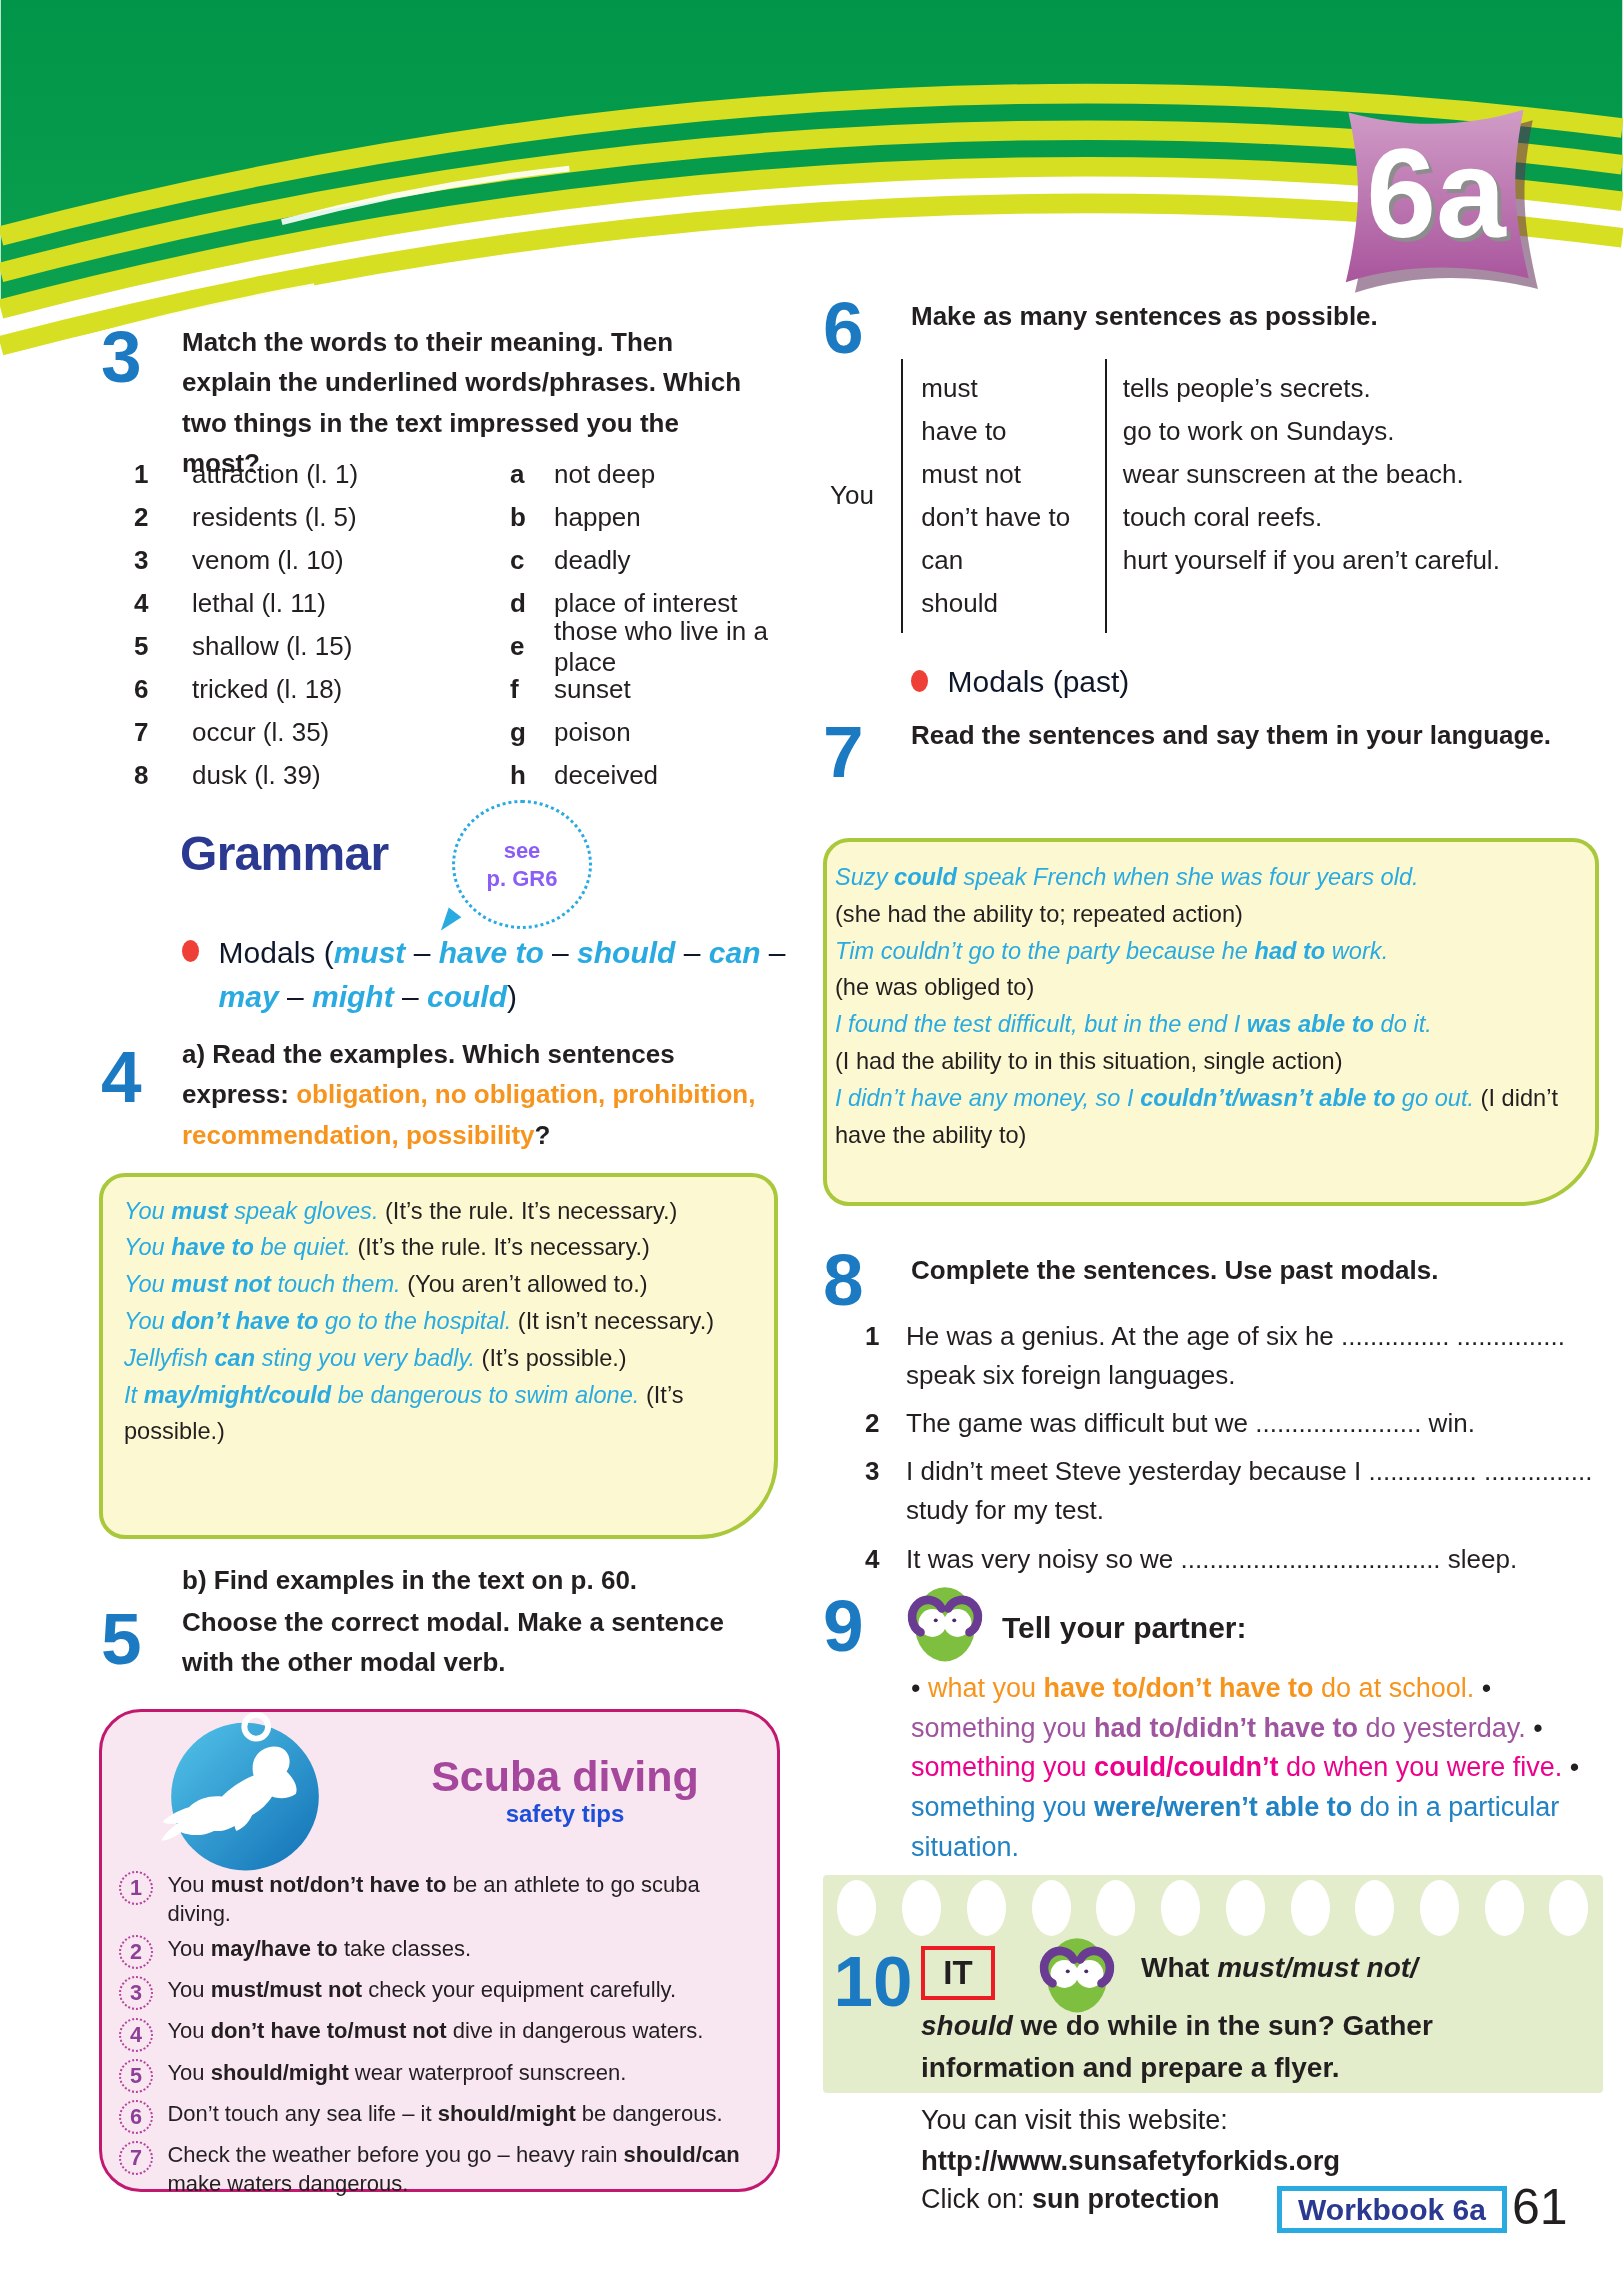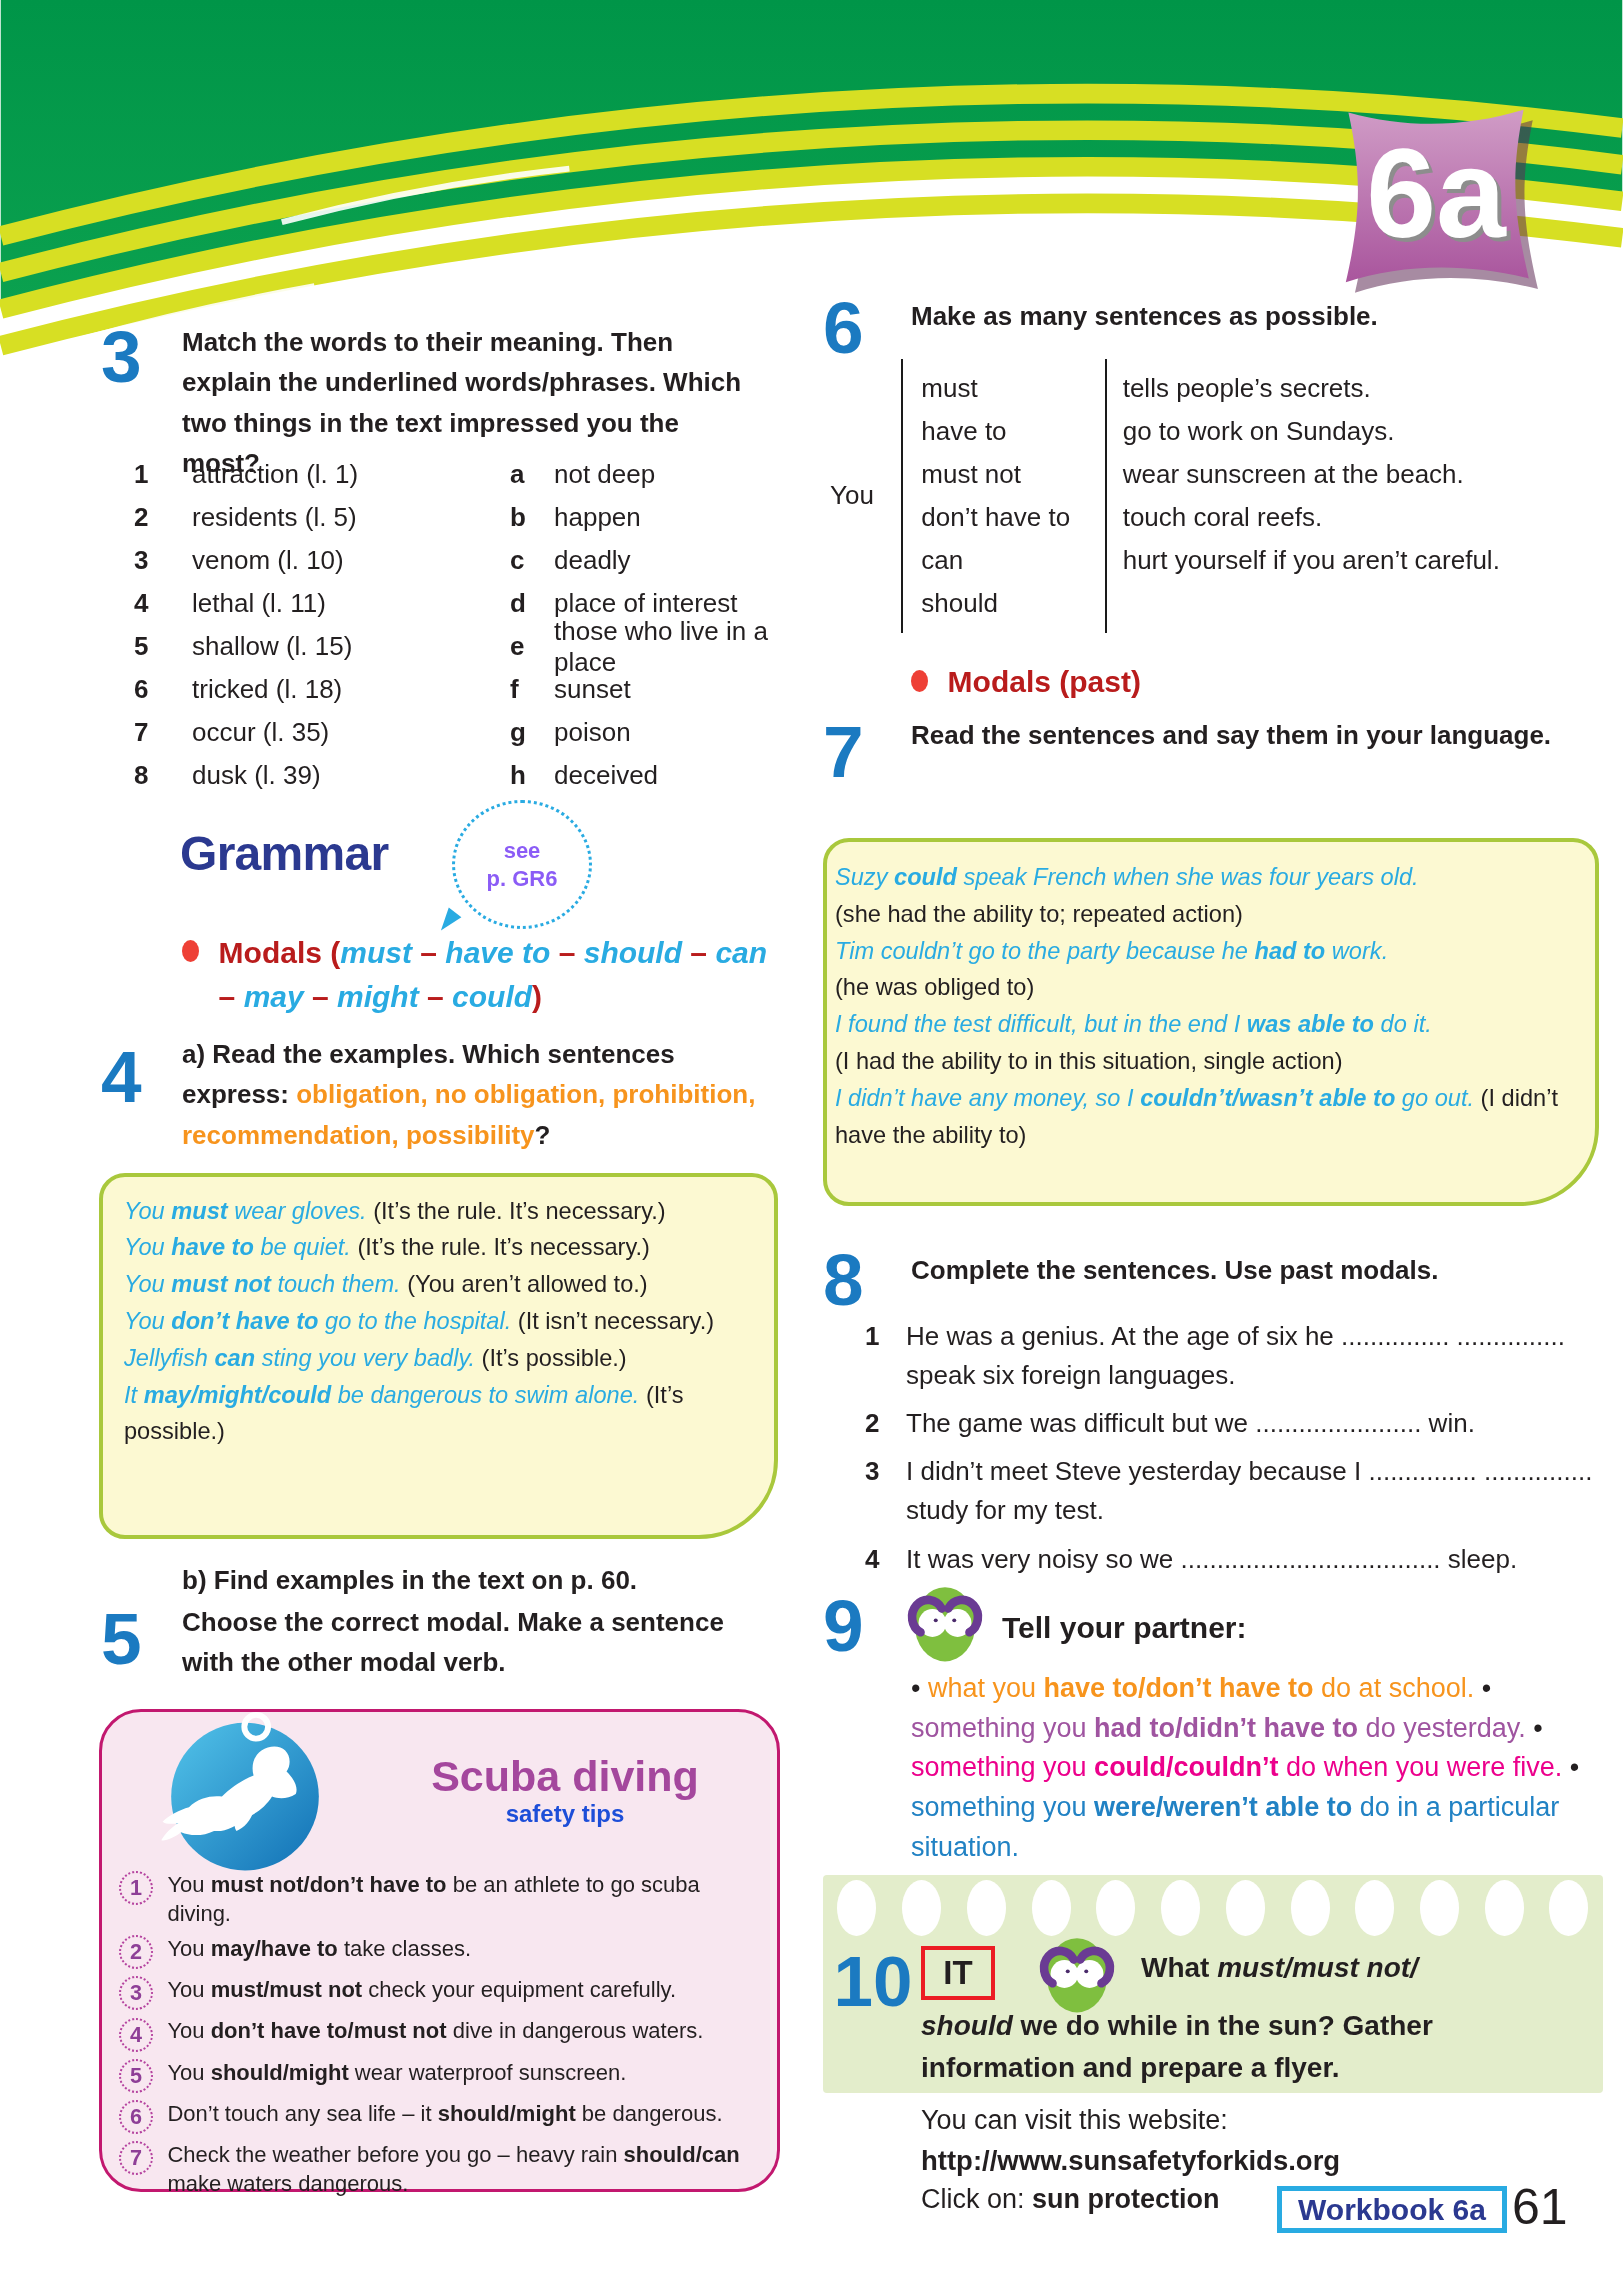--- a/index.html
+++ b/index.html
@@ -6,21 +6,21 @@
   .page{position:relative;width:1623px;height:2295px;background:#fff;overflow:hidden;
         color:#231F20;font-family:"Liberation Sans",sans-serif;}
   .abs{position:absolute;}
 
   
   .k{color:#231F20}
   .kb{color:#231F20;font-weight:700}
   .kbi{color:#231F20;font-weight:700;font-style:italic}
   .bi{color:#29ABE2;font-style:italic}
   .bib{color:#29ABE2;font-style:italic;font-weight:700}
-  .tb{color:#b91c1c;font-weight:700}
+  .tb{color:#0f172a;font-weight:400}
   .tbi{color:#29ABE2;font-weight:700;font-style:italic}
   .o{color:#F7941D}.ob{color:#F7941D;font-weight:700}
   .pu{color:#9F54A0}.pub{color:#9F54A0;font-weight:700}
   .mg{color:#EC008C}.mgb{color:#EC008C;font-weight:700}
   .az{color:#2182C4}.azb{color:#2182C4;font-weight:700}
 
   
   .exnum{font-size:73px;font-weight:700;color:#1B7AC1;line-height:.95;}
   .extitle{font-size:26px;font-weight:700;color:#231F20;line-height:1.55;}
   .reddot{display:inline-block;width:17px;height:22px;border-radius:50%;
@@ -235,21 +235,21 @@
 
   <div class="abs topic-left">
     <span class="reddot"></span>
     <p><span class="tb">Modals (</span><span class="tbi">must</span><span class="tb"> – </span><span class="tbi">have to</span><span class="tb"> – </span><span class="tbi">should</span><span class="tb"> – </span><span class="tbi">can</span><span class="tb"> – </span><span class="tbi">may</span><span class="tb"> – </span><span class="tbi">might</span><span class="tb"> – </span><span class="tbi">could</span><span class="tb">)</span></p>
   </div>
 
   <div class="abs exnum ex4-num">4</div>
   <p class="abs ex4-title"><span class="kb">a)  Read the examples. Which sentences express: </span><span class="ob">obligation</span><span class="ob">, </span><span class="ob">no obligation</span><span class="ob">, </span><span class="ob">prohibition</span><span class="ob">, </span><span class="ob">recommendation</span><span class="ob">, </span><span class="ob">possibility</span><span class="kb">?</span></p>
 
   <div class="abs ybox ybox-left">
-    <p><span class="bi">You </span><span class="bib">must</span><span class="bi"> wear gloves.</span><span class="k"> (It’s the rule. It’s necessary.)</span></p>
+    <p><span class="bi">You </span><span class="bib">must</span><span class="bi"> speak gloves.</span><span class="k"> (It’s the rule. It’s necessary.)</span></p>
     <p><span class="bi">You </span><span class="bib">have to</span><span class="bi"> be quiet.</span><span class="k"> (It’s the rule. It’s necessary.)</span></p>
     <p><span class="bi">You </span><span class="bib">must not</span><span class="bi"> touch them.</span><span class="k"> (You aren’t allowed to.)</span></p>
     <p><span class="bi">You </span><span class="bib">don’t have to</span><span class="bi"> go to the hospital.</span><span class="k"> (It isn’t necessary.)</span></p>
     <p><span class="bi">Jellyfish </span><span class="bib">can</span><span class="bi"> sting you very badly.</span><span class="k"> (It’s possible.)</span></p>
     <p><span class="bi">It </span><span class="bib">may/might/could</span><span class="bi"> be dangerous to swim alone.</span><span class="k"> (It’s possible.)</span></p>
   </div>
 
   <div class="abs b-line">b)  Find examples in the text on p. 60.</div>
 
   <div class="abs exnum ex5-num">5</div>

